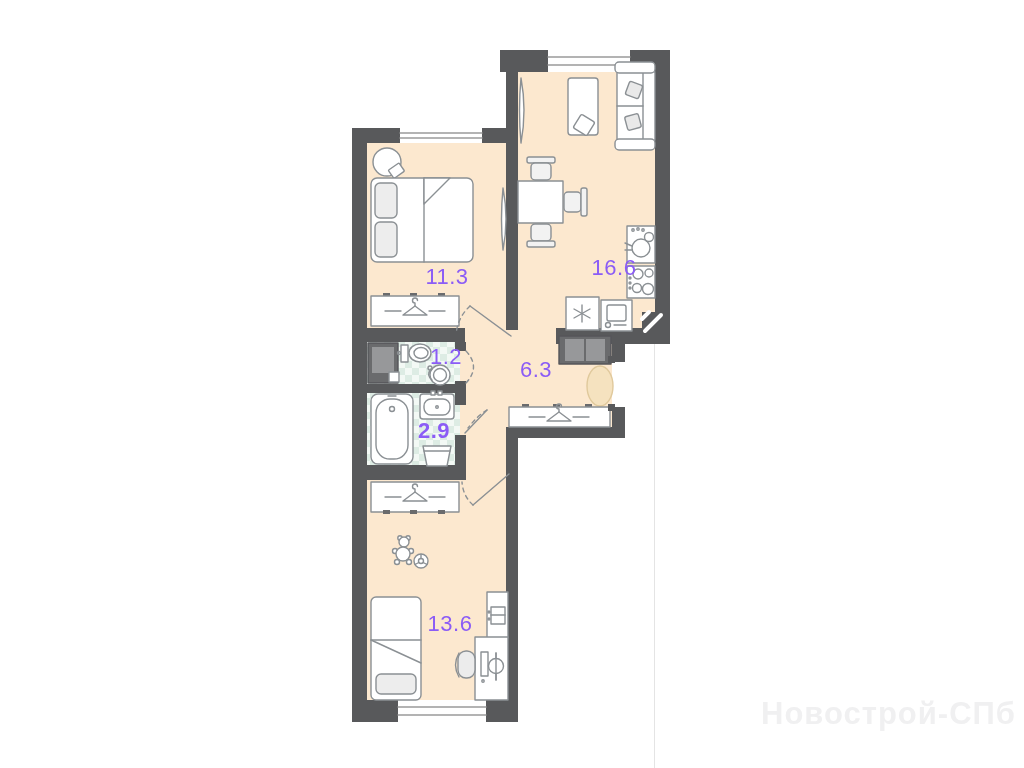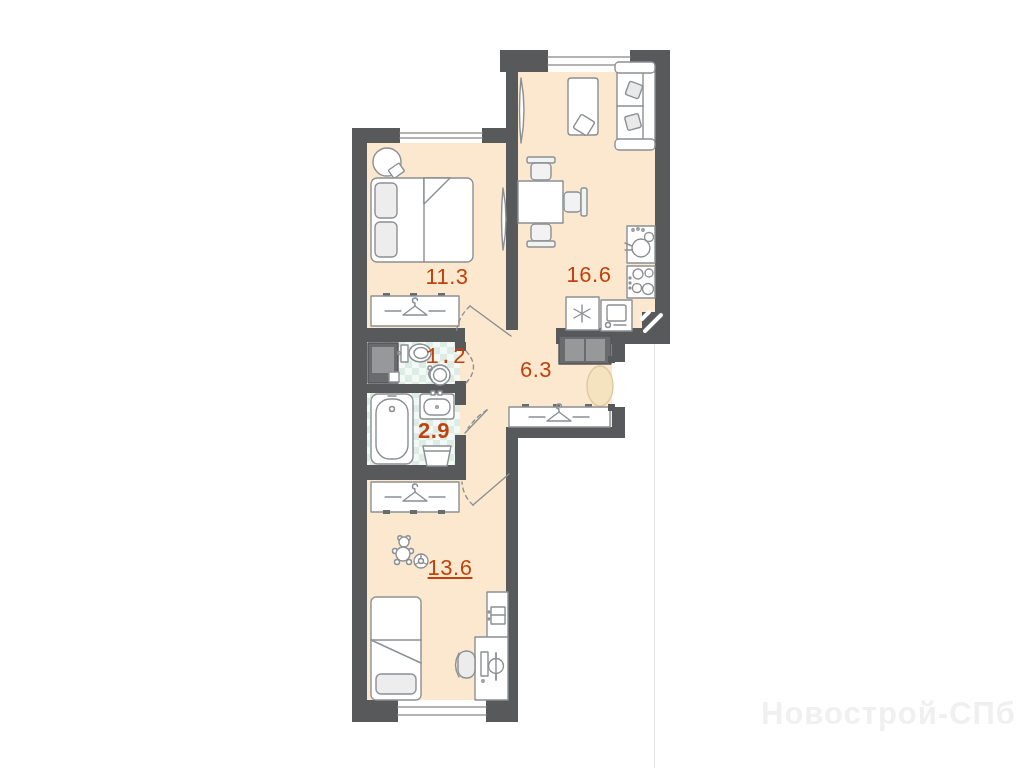--- a/index.html
+++ b/index.html
@@ -4,21 +4,21 @@
 <style>
   html,body{margin:0;padding:0;background:#fff;}
   #canvas{position:relative;width:1024px;height:768px;background:#ffffff;overflow:hidden;
           font-family:"Liberation Sans",sans-serif;}
   .floor{position:absolute;background:#fce8cf;}
   .tile{position:absolute;background:#f3f9f5;
         background-image:repeating-conic-gradient(#ddece4 0% 25%, #f3f9f5 0% 50%);
         background-size:14px 14px;}
   .wall{position:absolute;background:#58595b;}
   .area-label{position:absolute;transform:translate(-50%,-50%);
-              color:#c2410c;font-size:22px;letter-spacing:0.5px;}
+              color:#8b5cf6;font-size:22px;letter-spacing:0.5px;}
   #furniture{position:absolute;left:0;top:0;}
   #watermark{position:absolute;right:8px;top:696px;font-size:31px;font-weight:bold;
              color:#f0f0f1;letter-spacing:1px;}
   #axis-line{position:absolute;left:654px;top:344px;width:1px;height:424px;background:#e4e4e4;}
 </style>
 </head>
 <body>
 
 <div id="canvas">
 
@@ -282,21 +282,21 @@
       <path d="M 470 306 Q 458 317 456 334" stroke-dasharray="4 4"></path>
       <path d="M 466 351 Q 481 367 466 383" stroke-dasharray="4 4"></path>
       <line x1="465" y1="433" x2="487" y2="410"></line>
       <path d="M 487 410 Q 477 416 468 428" stroke-dasharray="4 4"></path>
       <line x1="509" y1="474" x2="473" y2="505"></line>
       <path d="M 473 505 Q 463 496 462 482" stroke-dasharray="4 4"></path>
     </g>
   </svg>
 
   <div class="area-label" style="left:447px;top:277px;">11.3</div>
-  <div class="area-label" style="left:589px;top:268px;margin-top:7px;">16.6</div>
-  <div class="area-label" style="left:446px;top:357px;font-family:Liberation Mono, monospace;">1.2</div>
+  <div class="area-label" style="left:614px;top:268px;">16.6</div>
+  <div class="area-label" style="left:446px;top:357px;">1.2</div>
   <div class="area-label" style="left:434px;top:431px;font-weight:bold;">2.9</div>
   <div class="area-label" style="left:536px;top:370px;">6.3</div>
-  <div class="area-label" style="left:450px;top:568px;text-decoration:underline;">13.6</div>
+  <div class="area-label" style="left:450px;top:624px;">13.6</div>
 
   <div id="axis-line"></div>
   <div id="watermark">Новострой-СПб</div>
 </div>
 
 </body></html>

